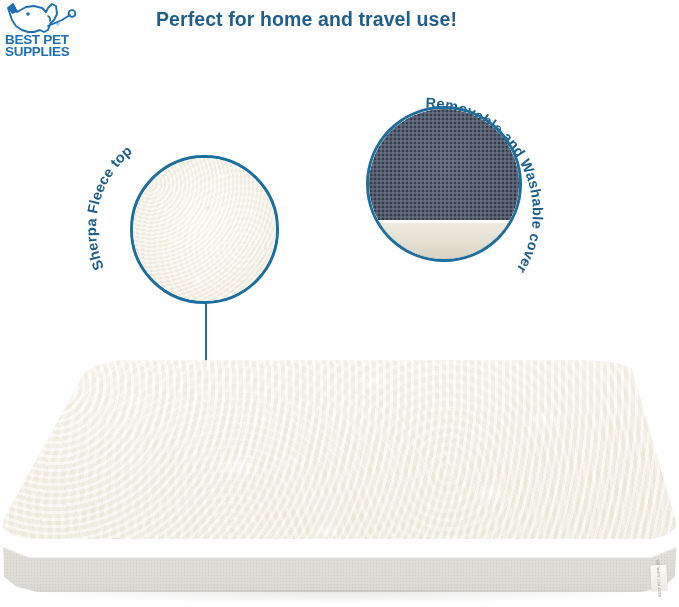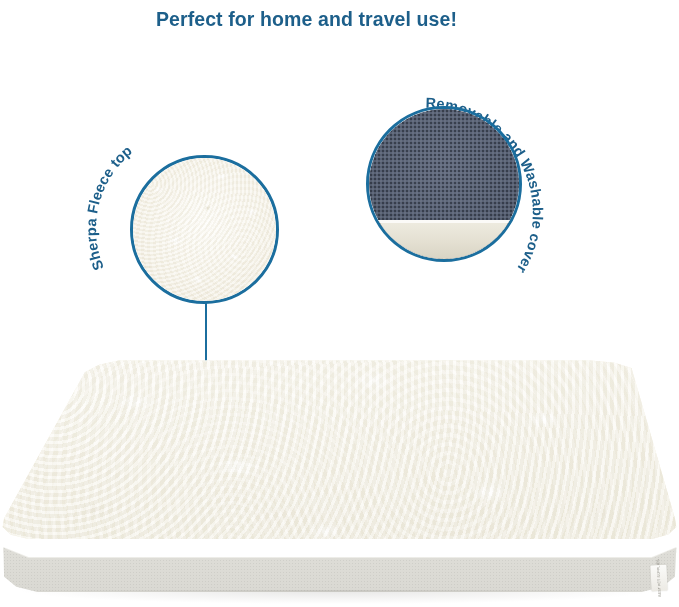--- a/index.html
+++ b/index.html
@@ -257,20 +257,41 @@
     color: #8a887f;
     white-space: nowrap;
     letter-spacing: .1px;
   }
 </style>
 </head>
 <body>
 
 <div id="infographic">
 
+  <div class="logo">
+    <svg width="78" height="58" viewBox="0 0 78 58">
+
+      <path d="M4 6 L9 2 L13 10 L22 5 L30 4 L38 6 L42 10 L44 6 L48 2 L52 4 L53 12 L50 18
+               L46 22 L44 28 L40 30 L36 28 L30 30 L24 30 L18 28 L12 24 L8 18 Z" fill="none" stroke="#1f6fb2" stroke-width="1.9" stroke-linejoin="round"></path>
+
+      <path d="M4 6 L9 2 L13 10 L8 12 Z" fill="#1f6fb2"></path>
+
+      <circle cx="24" cy="12" r="1.8" fill="#1f6fb2"></circle>
+
+      <path d="M44 14 q3 2 2 5" fill="none" stroke="#1f6fb2" stroke-width="1.6" stroke-linecap="round"></path>
+
+      <path d="M44 24 L58 18 L66 13" fill="none" stroke="#1f6fb2" stroke-width="1.9" stroke-linecap="round"></path>
+      <circle cx="68" cy="11.5" r="3.4" fill="none" stroke="#1f6fb2" stroke-width="1.9"></circle>
+
+      <text x="52" y="24" font-family="Liberation Sans, sans-serif" font-size="5" fill="#1f6fb2">®</text>
+
+      <text x="1" y="42" font-family="Liberation Sans, sans-serif" font-size="13.5" font-weight="bold" fill="#1f6fb2" stroke="#ffffff" stroke-width="2.4" paint-order="stroke" letter-spacing="-0.3">BEST PET</text>
+      <text x="1" y="54" font-family="Liberation Sans, sans-serif" font-size="13.5" font-weight="bold" fill="#1f6fb2" stroke="#ffffff" stroke-width="2.4" paint-order="stroke" letter-spacing="-0.3">SUPPLIES</text>
+    </svg>
+  </div>
 
   <div class="headline">Perfect for home and travel use!</div>
 
   <div class="callout" style="left:130px; top:155px; width:149px; height:149px;">
     <div class="ring" style="width:149px; height:149px;">
       <div class="swatch fleece"></div>
     </div>
   </div>
 
   <svg class="arc-label" width="679" height="607" viewBox="0 0 679 607">

